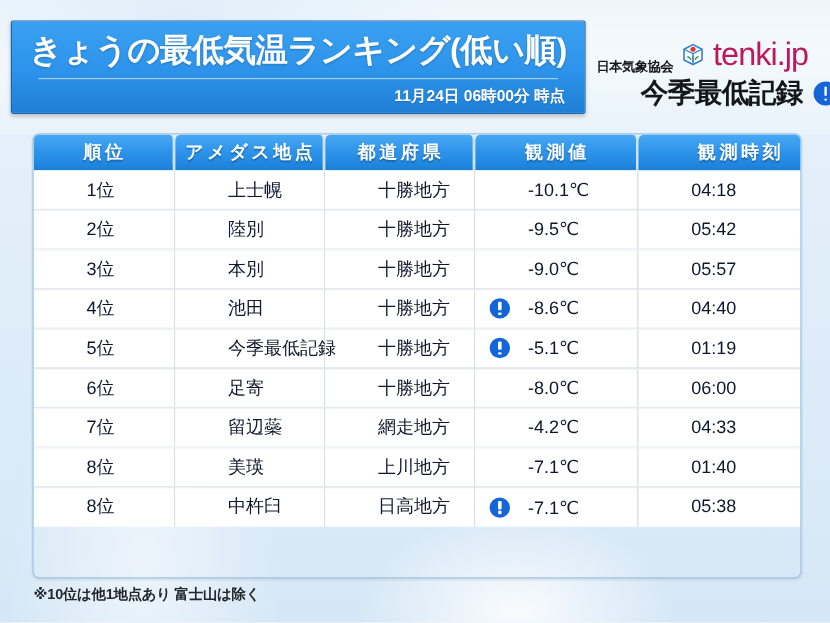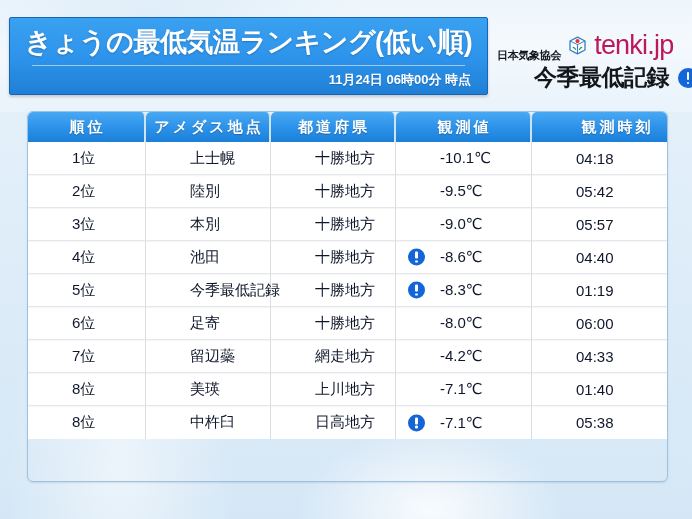--- a/index.html
+++ b/index.html
@@ -351,21 +351,21 @@
             <td>4位</td>
             <td>池田</td>
             <td>十勝地方</td>
             <td class="value-cell"><span class="alert-icon small val-icon"></span><span>-8.6℃</span></td>
             <td>04:40</td>
           </tr>
           <tr>
             <td>5位</td>
             <td>今季最低記録</td>
             <td>十勝地方</td>
-            <td class="value-cell"><span class="alert-icon small val-icon"></span><span>-8.3℃</span></td>
+            <td class="value-cell"><span class="alert-icon small val-icon"></span><span>-5.1℃</span></td>
             <td>01:19</td>
           </tr>
           <tr>
             <td>6位</td>
             <td>足寄</td>
             <td>十勝地方</td>
             <td class="value-cell"><span>-8.0℃</span></td>
             <td>06:00</td>
           </tr>
           <tr>
@@ -387,13 +387,14 @@
             <td>中杵臼</td>
             <td>日高地方</td>
             <td class="value-cell"><span class="alert-icon small val-icon"></span><span>-7.1℃</span></td>
             <td>05:38</td>
           </tr>
         </tbody>
     </table>
   </div>
   <div class="table-frame"></div>
 
+  <div class="footnote">※10位は他1地点あり  富士山は除く</div>
 </div>
 
 </body></html>

